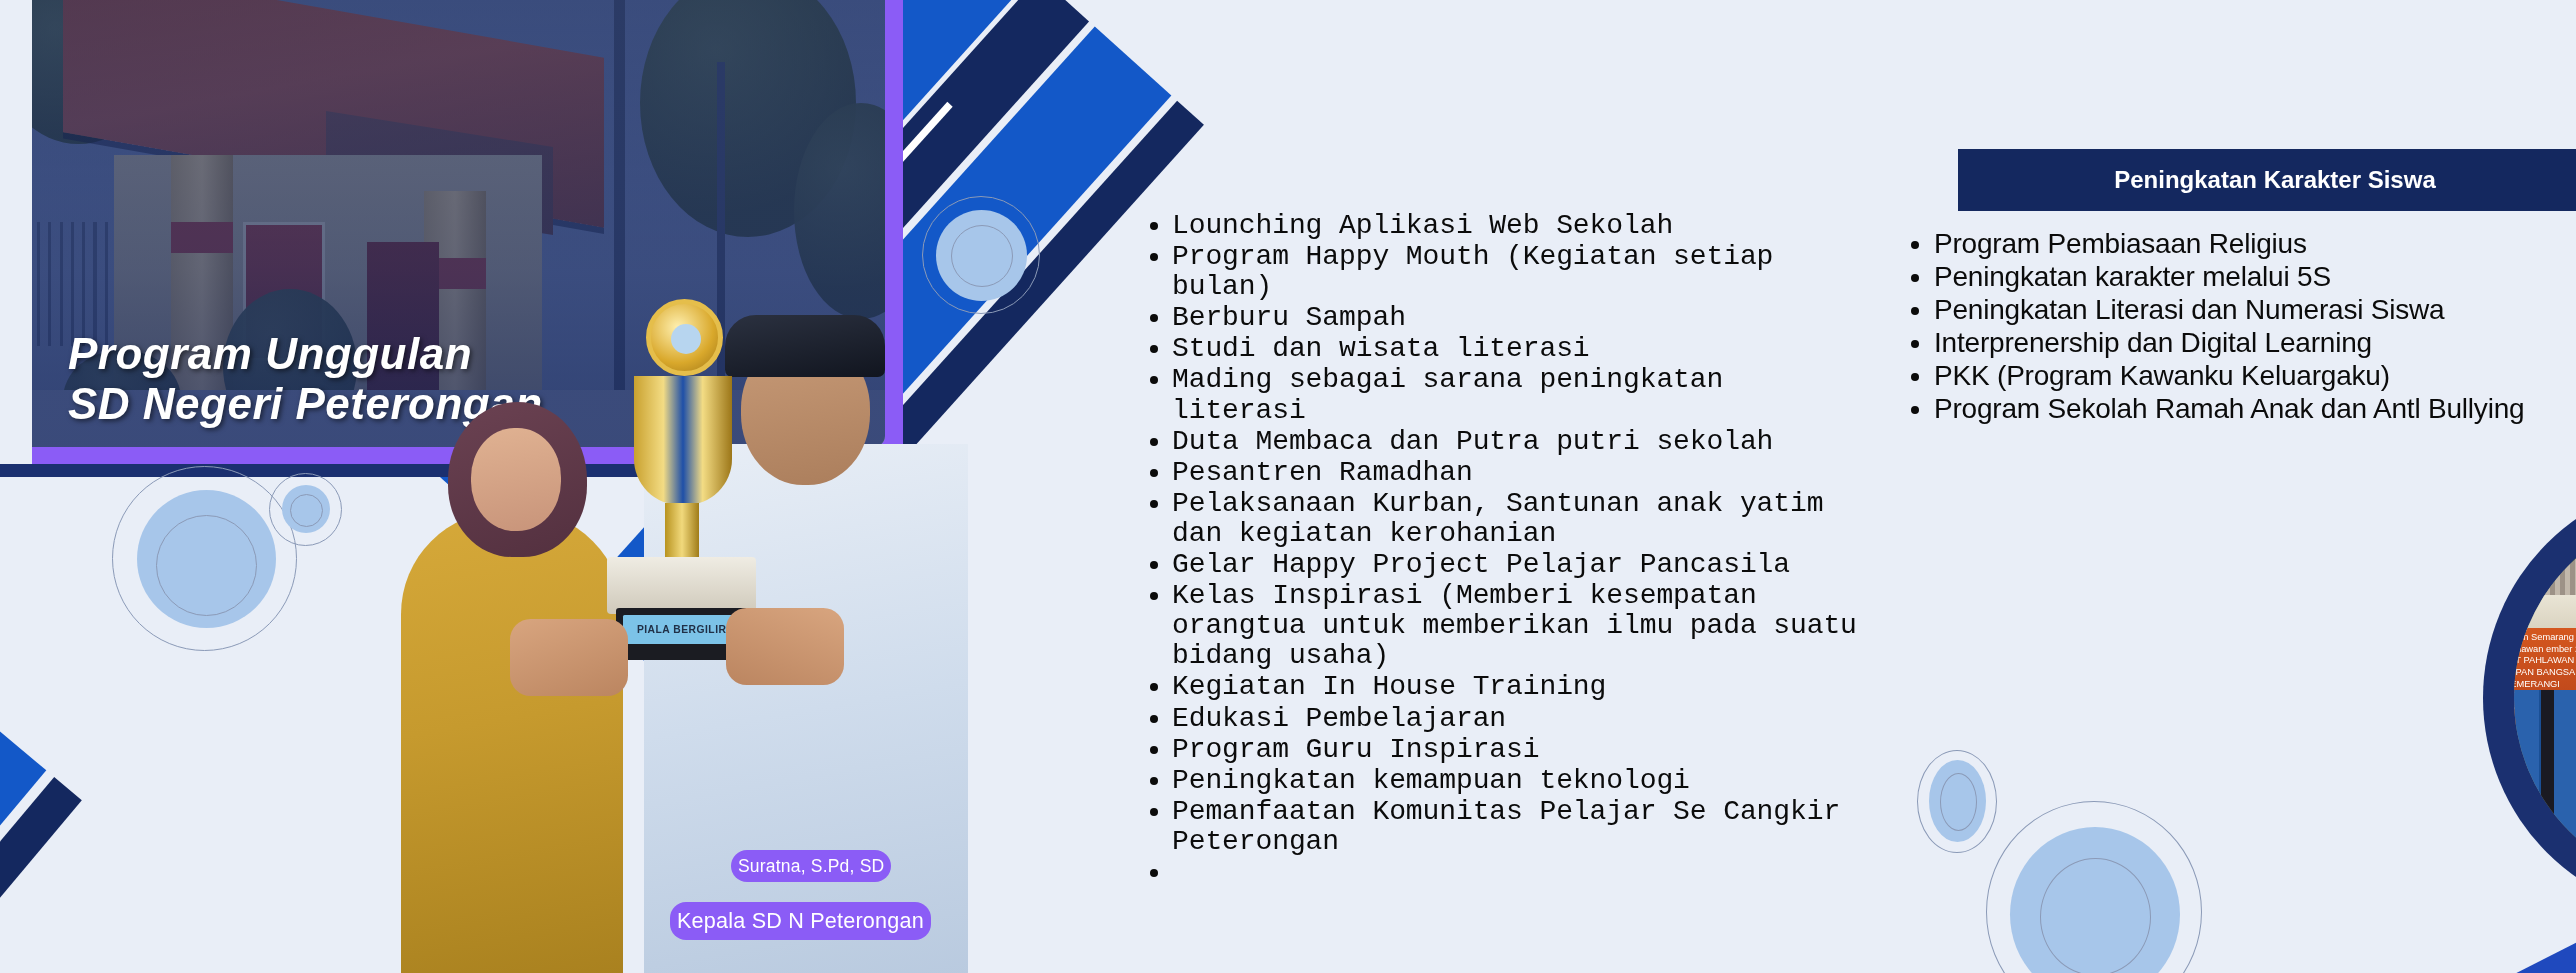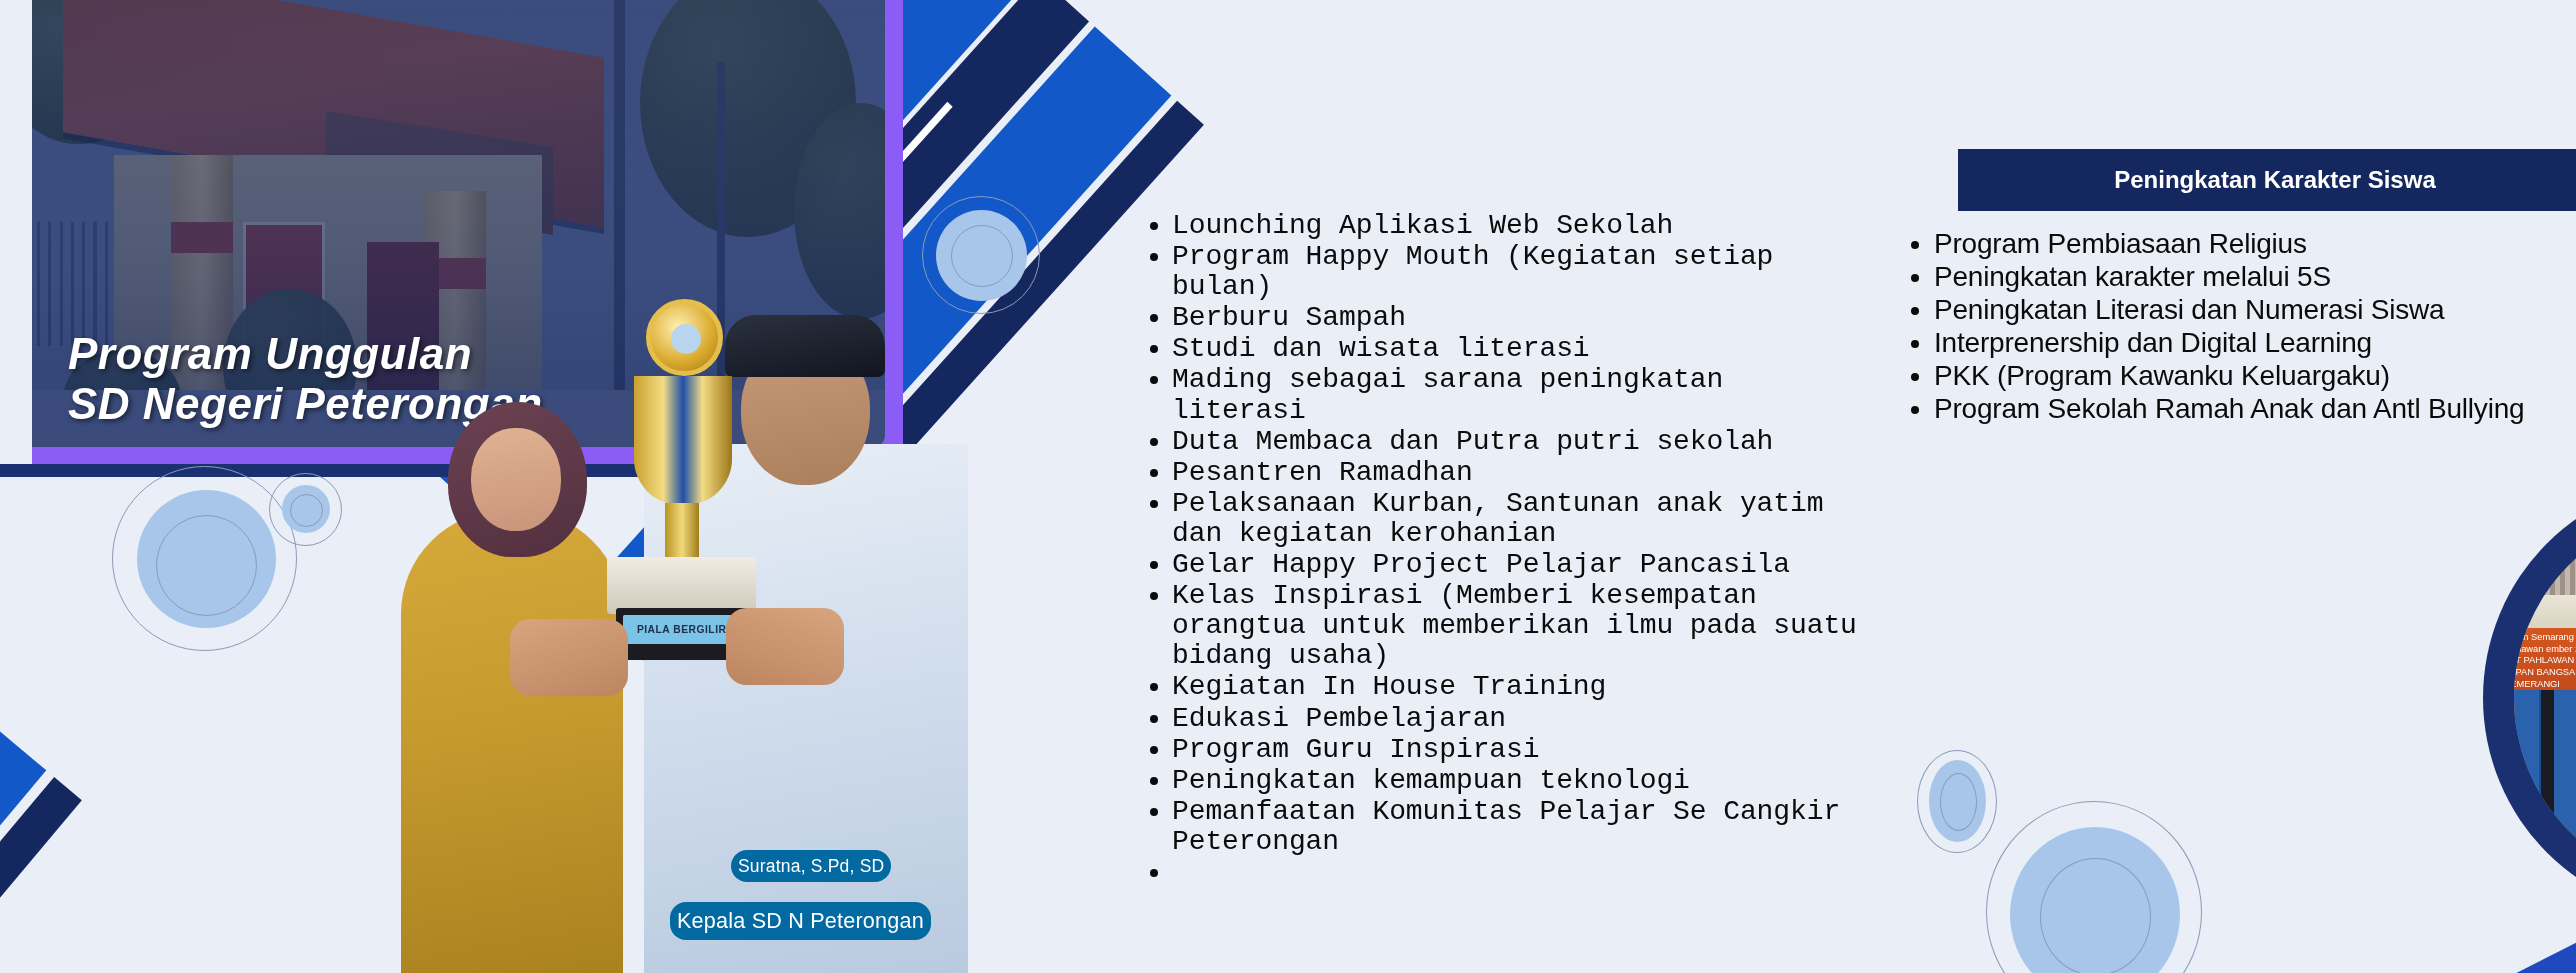--- a/index.html
+++ b/index.html
@@ -164,21 +164,21 @@
   }
   .hands2{
     position:absolute; left:371px; top:319px; width:118px; height:77px;
     border-radius:20.6px;
     background:linear-gradient(200deg,#d8a57f,#bb8560);
   }
 
   
   .badge{
     position:absolute;
-    background:#0369a1; color:#fff;
+    background:#8b5cf6; color:#fff;
     border-radius:16px;
     display:flex; align-items:center; justify-content:center;
     font-size:17.5px; letter-spacing:0.2px;
     padding:0 7px; white-space:nowrap;
   }
   .badge.b1{ left:731px; top:850px; height:32px; }
   .badge.b2{ left:670px; top:902px; height:38px; font-size:21.6px; }
 
   
   .title-box{

